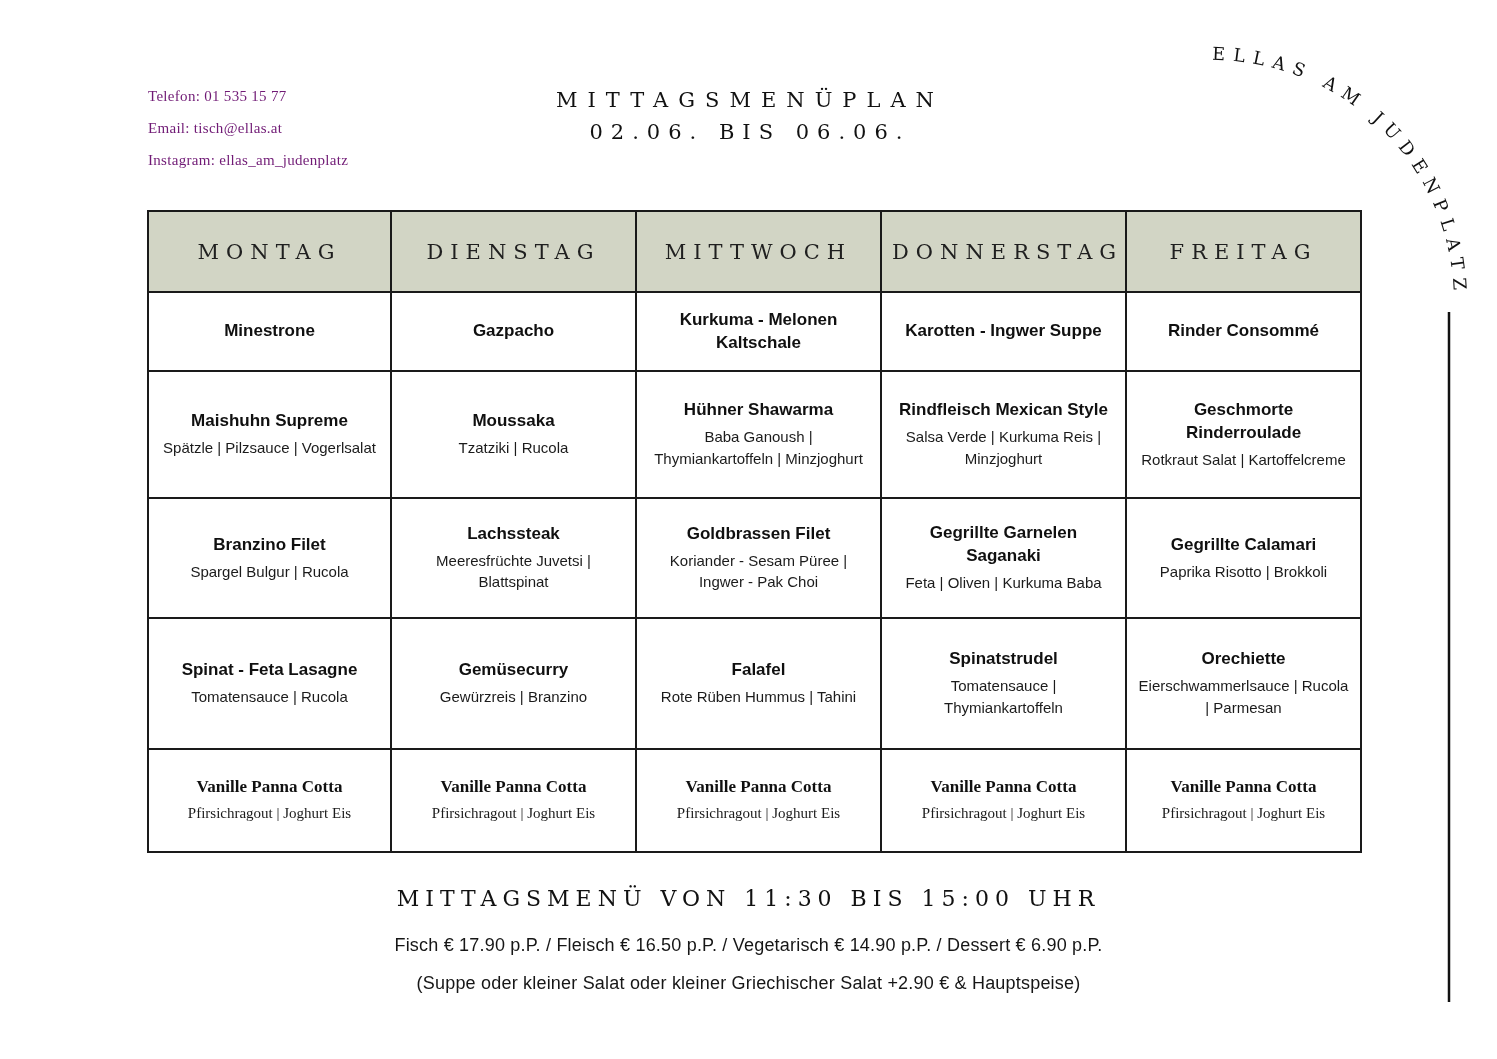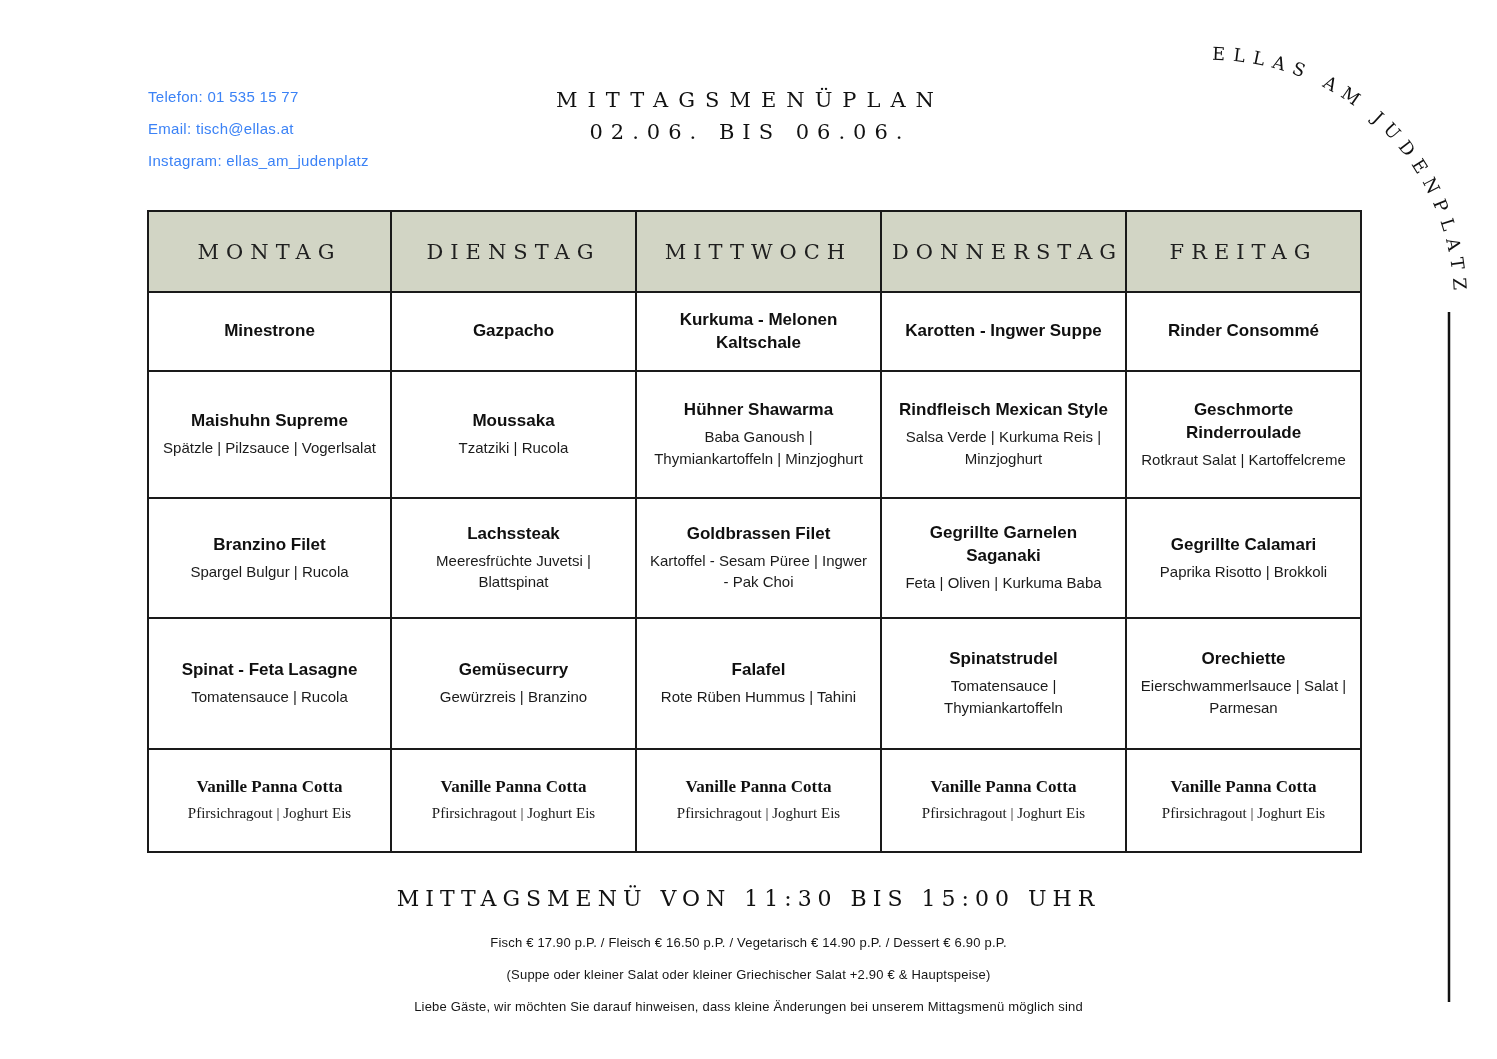--- a/index.html
+++ b/index.html
@@ -13,21 +13,22 @@
     color: #141414;
     overflow: hidden;
   }
 
   
   .contact {
     position: absolute;
     left: 148px;
     top: 88px;
     font-size: 15px;
-    color: #3b82f6;
+    color: #701a75;
+    font-family: Liberation Serif, serif;
   }
   .contact div { margin-bottom: 15px; letter-spacing: 0.3px; }
 
   
   .title-block {
     position: absolute;
     left: 400px;
     width: 700px;
     top: 88px;
     text-align: center;
@@ -98,21 +99,21 @@
     text-align: center;
   }
   .footer-heading {
     font-family: "DejaVu Serif", serif;
     font-weight: 400;
     font-size: 22px;
     letter-spacing: 6px;
     color: #111111;
     margin-bottom: 24px;
   }
-  .footer-line { font-size: 13px; color: #161616; margin-bottom: 17px; letter-spacing: 0.2px; }
+  .footer-line { font-size: 18px; color: #161616; margin-bottom: 17px; letter-spacing: 0.2px; }
 </style>
 </head>
 <body>
 
 <div class="page">
 
   <div class="contact">
     <div>Telefon: 01 535 15 77</div>
     <div>Email: tisch@ellas.at</div>
     <div>Instagram: ellas_am_judenplatz</div>
@@ -192,21 +193,21 @@
       <td>
             <div class="dish">Branzino Filet</div>
             <div class="side">Spargel Bulgur | Rucola</div>
           </td>
       <td>
             <div class="dish">Lachssteak</div>
             <div class="side">Meeresfrüchte Juvetsi | Blattspinat</div>
           </td>
       <td>
             <div class="dish">Goldbrassen Filet</div>
-            <div class="side">Kartoffel - Sesam Püree | Ingwer - Pak Choi</div>
+            <div class="side">Koriander - Sesam Püree | Ingwer - Pak Choi</div>
           </td>
       <td>
             <div class="dish">Gegrillte Garnelen Saganaki</div>
             <div class="side">Feta | Oliven | Kurkuma Baba</div>
           </td>
       <td>
             <div class="dish">Gegrillte Calamari</div>
             <div class="side">Paprika Risotto | Brokkoli</div>
           </td>
     </tr>
@@ -222,21 +223,21 @@
       <td>
             <div class="dish">Falafel</div>
             <div class="side">Rote Rüben Hummus | Tahini</div>
           </td>
       <td>
             <div class="dish">Spinatstrudel</div>
             <div class="side">Tomatensauce | Thymiankartoffeln</div>
           </td>
       <td>
             <div class="dish">Orechiette</div>
-            <div class="side">Eierschwammerlsauce | Salat | Parmesan</div>
+            <div class="side">Eierschwammerlsauce | Rucola | Parmesan</div>
           </td>
     </tr>
     <tr class="r-sweet">
       <td>
             <div class="dish">Vanille Panna Cotta</div>
             <div class="side">Pfirsichragout | Joghurt Eis</div>
           </td>
       <td>
             <div class="dish">Vanille Panna Cotta</div>
             <div class="side">Pfirsichragout | Joghurt Eis</div>
@@ -254,16 +255,15 @@
             <div class="side">Pfirsichragout | Joghurt Eis</div>
           </td>
     </tr>
   </tbody>
     </table>
 
   <div class="footer">
     <div class="footer-heading">MITTAGSMENÜ VON 11:30 BIS 15:00 UHR</div>
     <div class="footer-line">Fisch € 17.90 p.P. / Fleisch € 16.50 p.P. / Vegetarisch € 14.90 p.P. / Dessert € 6.90 p.P.</div>
     <div class="footer-line">(Suppe oder kleiner Salat oder kleiner Griechischer Salat +2.90 € &amp; Hauptspeise)</div>
-    <div class="footer-line">Liebe Gäste, wir möchten Sie darauf hinweisen, dass kleine Änderungen bei unserem Mittagsmenü möglich sind</div>
   </div>
 
 </div>
 
 </body></html>

